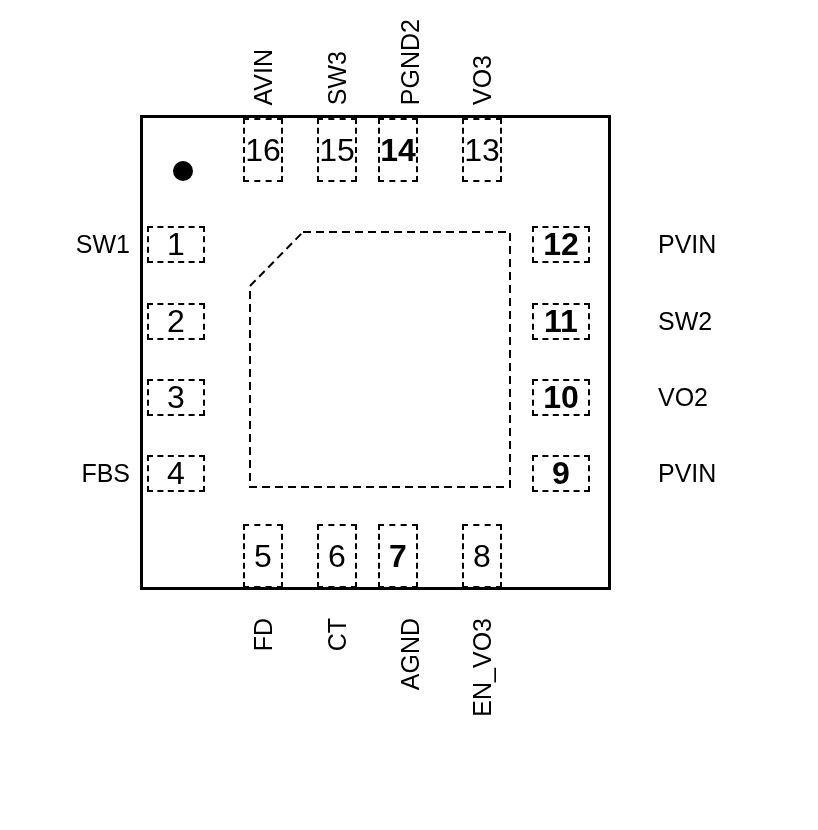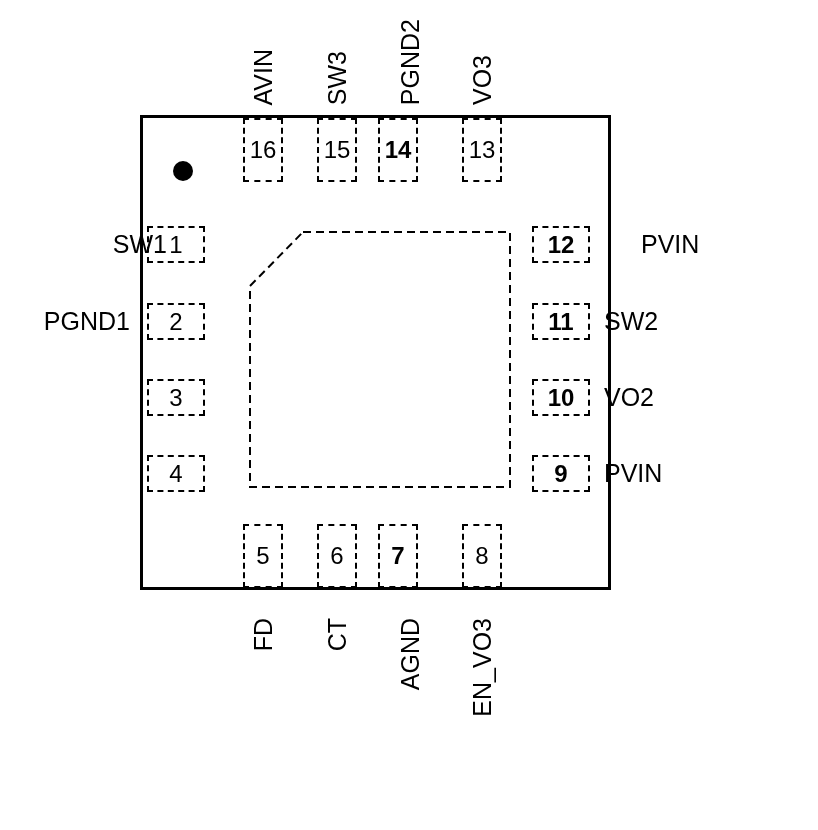--- a/index.html
+++ b/index.html
@@ -17,41 +17,41 @@
     width:471px; height:475px;
     border:3px solid #000000;
     box-sizing:border-box;
     background:#ffffff;
   }
   .pin-box {
     position:absolute;
     border:2px dashed #000000;
     box-sizing:border-box;
     display:flex; align-items:center; justify-content:center;
-    font-size:24px;
+    font-size:32px;
     background:transparent;
   }
   .pin-box.horiz { width:58px; height:37px; }
   .pin-box.vert  { width:40px; height:64px; }
   
   .col-a { left:243px; } .col-b { left:317px;text-align:center; } .col-c { left:378px;font-weight:bold; } .col-d { left:462px; }
   .row-top { top:118px; }
   .row-bottom { top:524px; height:63px; }
   
   .row-1 { top:226px; } .row-2 { top:303px; } .row-3 { top:379px; } .row-4 { top:455px; }
   .side-left  { left:147px; }
   .side-right { left:532px;font-weight:bold; }
   .side-label {
     position:absolute;
     font-size:25px; line-height:28px;
     white-space:nowrap;
   }
   .lbl-left  { left:0; width:130px; text-align:right; }
-  .lbl-right { left:604px; text-align:left; }
-  .lt-1 { top:230px;margin-left:37px; } .lt-2 { top:307px; } .lt-3 { top:383px; } .lt-4 { top:459px; }
+  .lbl-right { left:658px; text-align:left; }
+  .lt-1 { top:230px; } .lt-2 { top:307px; } .lt-3 { top:383px; } .lt-4 { top:459px; }
   .vlabel {
     position:absolute;
     font-size:25px; line-height:28px;
     writing-mode:vertical-rl;
     transform:rotate(180deg);
     white-space:nowrap;
   }
   .vtop { bottom:725px; }      
   .vbottom { top:618px; }      
   .vcol-a { left:249px; } .vcol-b { left:323px; } .vcol-c { left:396px; } .vcol-d { left:468px; }
@@ -97,21 +97,21 @@
     <span>2</span>
   </div>
   <div class="pin-box horiz side-left row-3">
     <span>3</span>
   </div>
   <div class="pin-box horiz side-left row-4">
     <span>4</span>
   </div>
 
   <div class="side-label lbl-left lt-1">SW1</div>
-  <div class="side-label lbl-left lt-2">PGND1</div>
+  <div class="side-label lbl-left lt-4">FBS</div>
 
   <div class="pin-box horiz side-right row-1">
     <span>12</span>
   </div>
   <div class="pin-box horiz side-right row-2">
     <span>11</span>
   </div>
   <div class="pin-box horiz side-right row-3">
     <span>10</span>
   </div>

